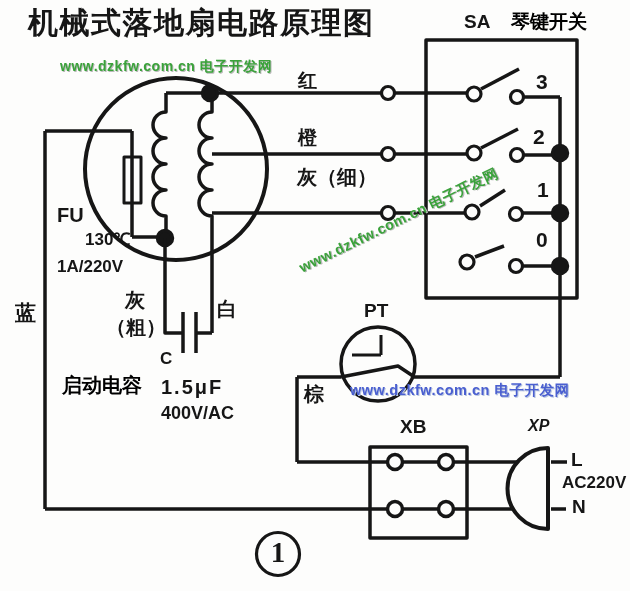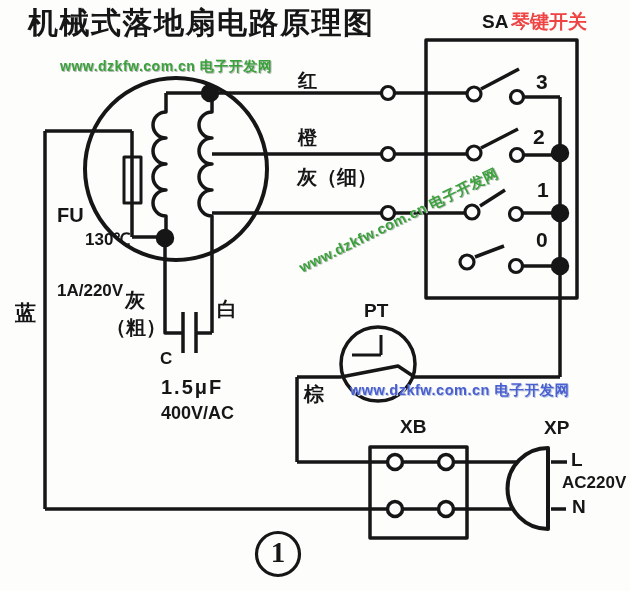--- a/index.html
+++ b/index.html
@@ -1,19 +1,19 @@
 <!DOCTYPE html>
 <html><head>
 <meta charset="utf-8">
 <style>
   html,body{margin:0;padding:0;}
   body{font-family:"Liberation Sans",sans-serif;}
   #canvas{position:relative;width:630px;height:591px;background:#fdfdfc;overflow:hidden;}
   .lbl{position:absolute;color:#161616;font-weight:bold;white-space:nowrap;line-height:1;}
-  .red{color:#ef4444;}
+  .red{color:#000000;}
   .wm{position:absolute;font-weight:bold;white-space:nowrap;line-height:1;letter-spacing:0.5px;}
   .wm-green{color:#3aa23a;text-shadow:1px 1px 0 #b9b9b9;}
   .wm-blue{color:#4a5fd0;text-shadow:1px 1px 0 #b9c6e0;}
   .serif{font-family:"Liberation Serif",serif;}
   svg{position:absolute;left:0;top:0;}
 </style>
 </head>
 <body>
 
 <div id="canvas">
@@ -93,49 +93,50 @@
     </g>
   </svg>
 
   <div class="lbl" style="left:28px;top:8px;font-size:30px;letter-spacing:1.5px;">机械式落地扇电路原理图</div>
 
   <div class="wm wm-green" style="left:60px;top:59px;font-size:14px;">www.dzkfw.com.cn 电子开发网</div>
   <div class="wm wm-green" style="left:297px;top:262px;font-size:14.5px;transform:rotate(-26deg);transform-origin:0 0;">www.dzkfw.com.cn 电子开发网</div>
   <div class="wm wm-blue" style="left:350px;top:383px;font-size:14.5px;">www.dzkfw.com.cn 电子开发网</div>
 
 
-  <div class="lbl" style="left:482px;top:12px;font-size:19px;">SA</div>
+  <div class="lbl" style="left:464px;top:12px;font-size:19px;">SA</div>
   <div class="lbl red" style="left:511px;top:12px;font-size:19px;">琴键开关</div>
 
   <div class="lbl" style="left:298px;top:71px;font-size:19px;">红</div>
   <div class="lbl" style="left:298px;top:128px;font-size:19px;">橙</div>
   <div class="lbl" style="left:297px;top:167px;font-size:20px;">灰（细）</div>
 
   <div class="lbl" style="left:536px;top:71px;font-size:21px;">3</div>
   <div class="lbl" style="left:533px;top:126px;font-size:21px;">2</div>
   <div class="lbl" style="left:537px;top:179px;font-size:21px;">1</div>
   <div class="lbl" style="left:536px;top:229px;font-size:21px;">0</div>
 
   <div class="lbl" style="left:57px;top:205px;font-size:20px;">FU</div>
   <div class="lbl" style="left:57px;top:231px;font-size:17px;margin-left:28px;">130℃</div>
-  <div class="lbl" style="left:57px;top:258px;font-size:17px;margin-top:24px;">1A/220V</div>
+  <div class="lbl" style="left:57px;top:258px;font-size:17px;">1A/220V</div>
 
   <div class="lbl" style="left:15px;top:302px;font-size:21px;">蓝</div>
   <div class="lbl" style="left:125px;top:290px;font-size:20px;">灰</div>
   <div class="lbl" style="left:106px;top:317px;font-size:20px;">（粗）</div>
   <div class="lbl" style="left:217px;top:299px;font-size:20px;">白</div>
 
   <div class="lbl" style="left:160px;top:350px;font-size:17px;">C</div>
+  <div class="lbl red" style="left:62px;top:375px;font-size:20px;">启动电容</div>
   <div class="lbl" style="left:161px;top:377px;font-size:20px;letter-spacing:2px;">1.5μF</div>
   <div class="lbl" style="left:161px;top:404px;font-size:18px;">400V/AC</div>
 
   <div class="lbl" style="left:364px;top:301px;font-size:19px;text-align:center;">PT</div>
   <div class="lbl" style="left:304px;top:384px;font-size:20px;">棕</div>
 
   <div class="lbl" style="left:400px;top:417px;font-size:19px;">XB</div>
-  <div class="lbl" style="left:544px;top:418px;font-size:19px;">XP</div>
+  <div class="lbl" style="left:528px;top:418px;font-size:16px;font-style:italic;">XP</div>
   <div class="lbl" style="left:571px;top:450px;font-size:19px;">L</div>
   <div class="lbl" style="left:562px;top:474px;font-size:17px;">AC220V</div>
   <div class="lbl" style="left:572px;top:497px;font-size:19px;">N</div>
 
   <div class="lbl serif" style="left:264px;top:538px;width:28px;text-align:center;font-size:29px;">1</div>
 
 </div>
 
 </body></html>

